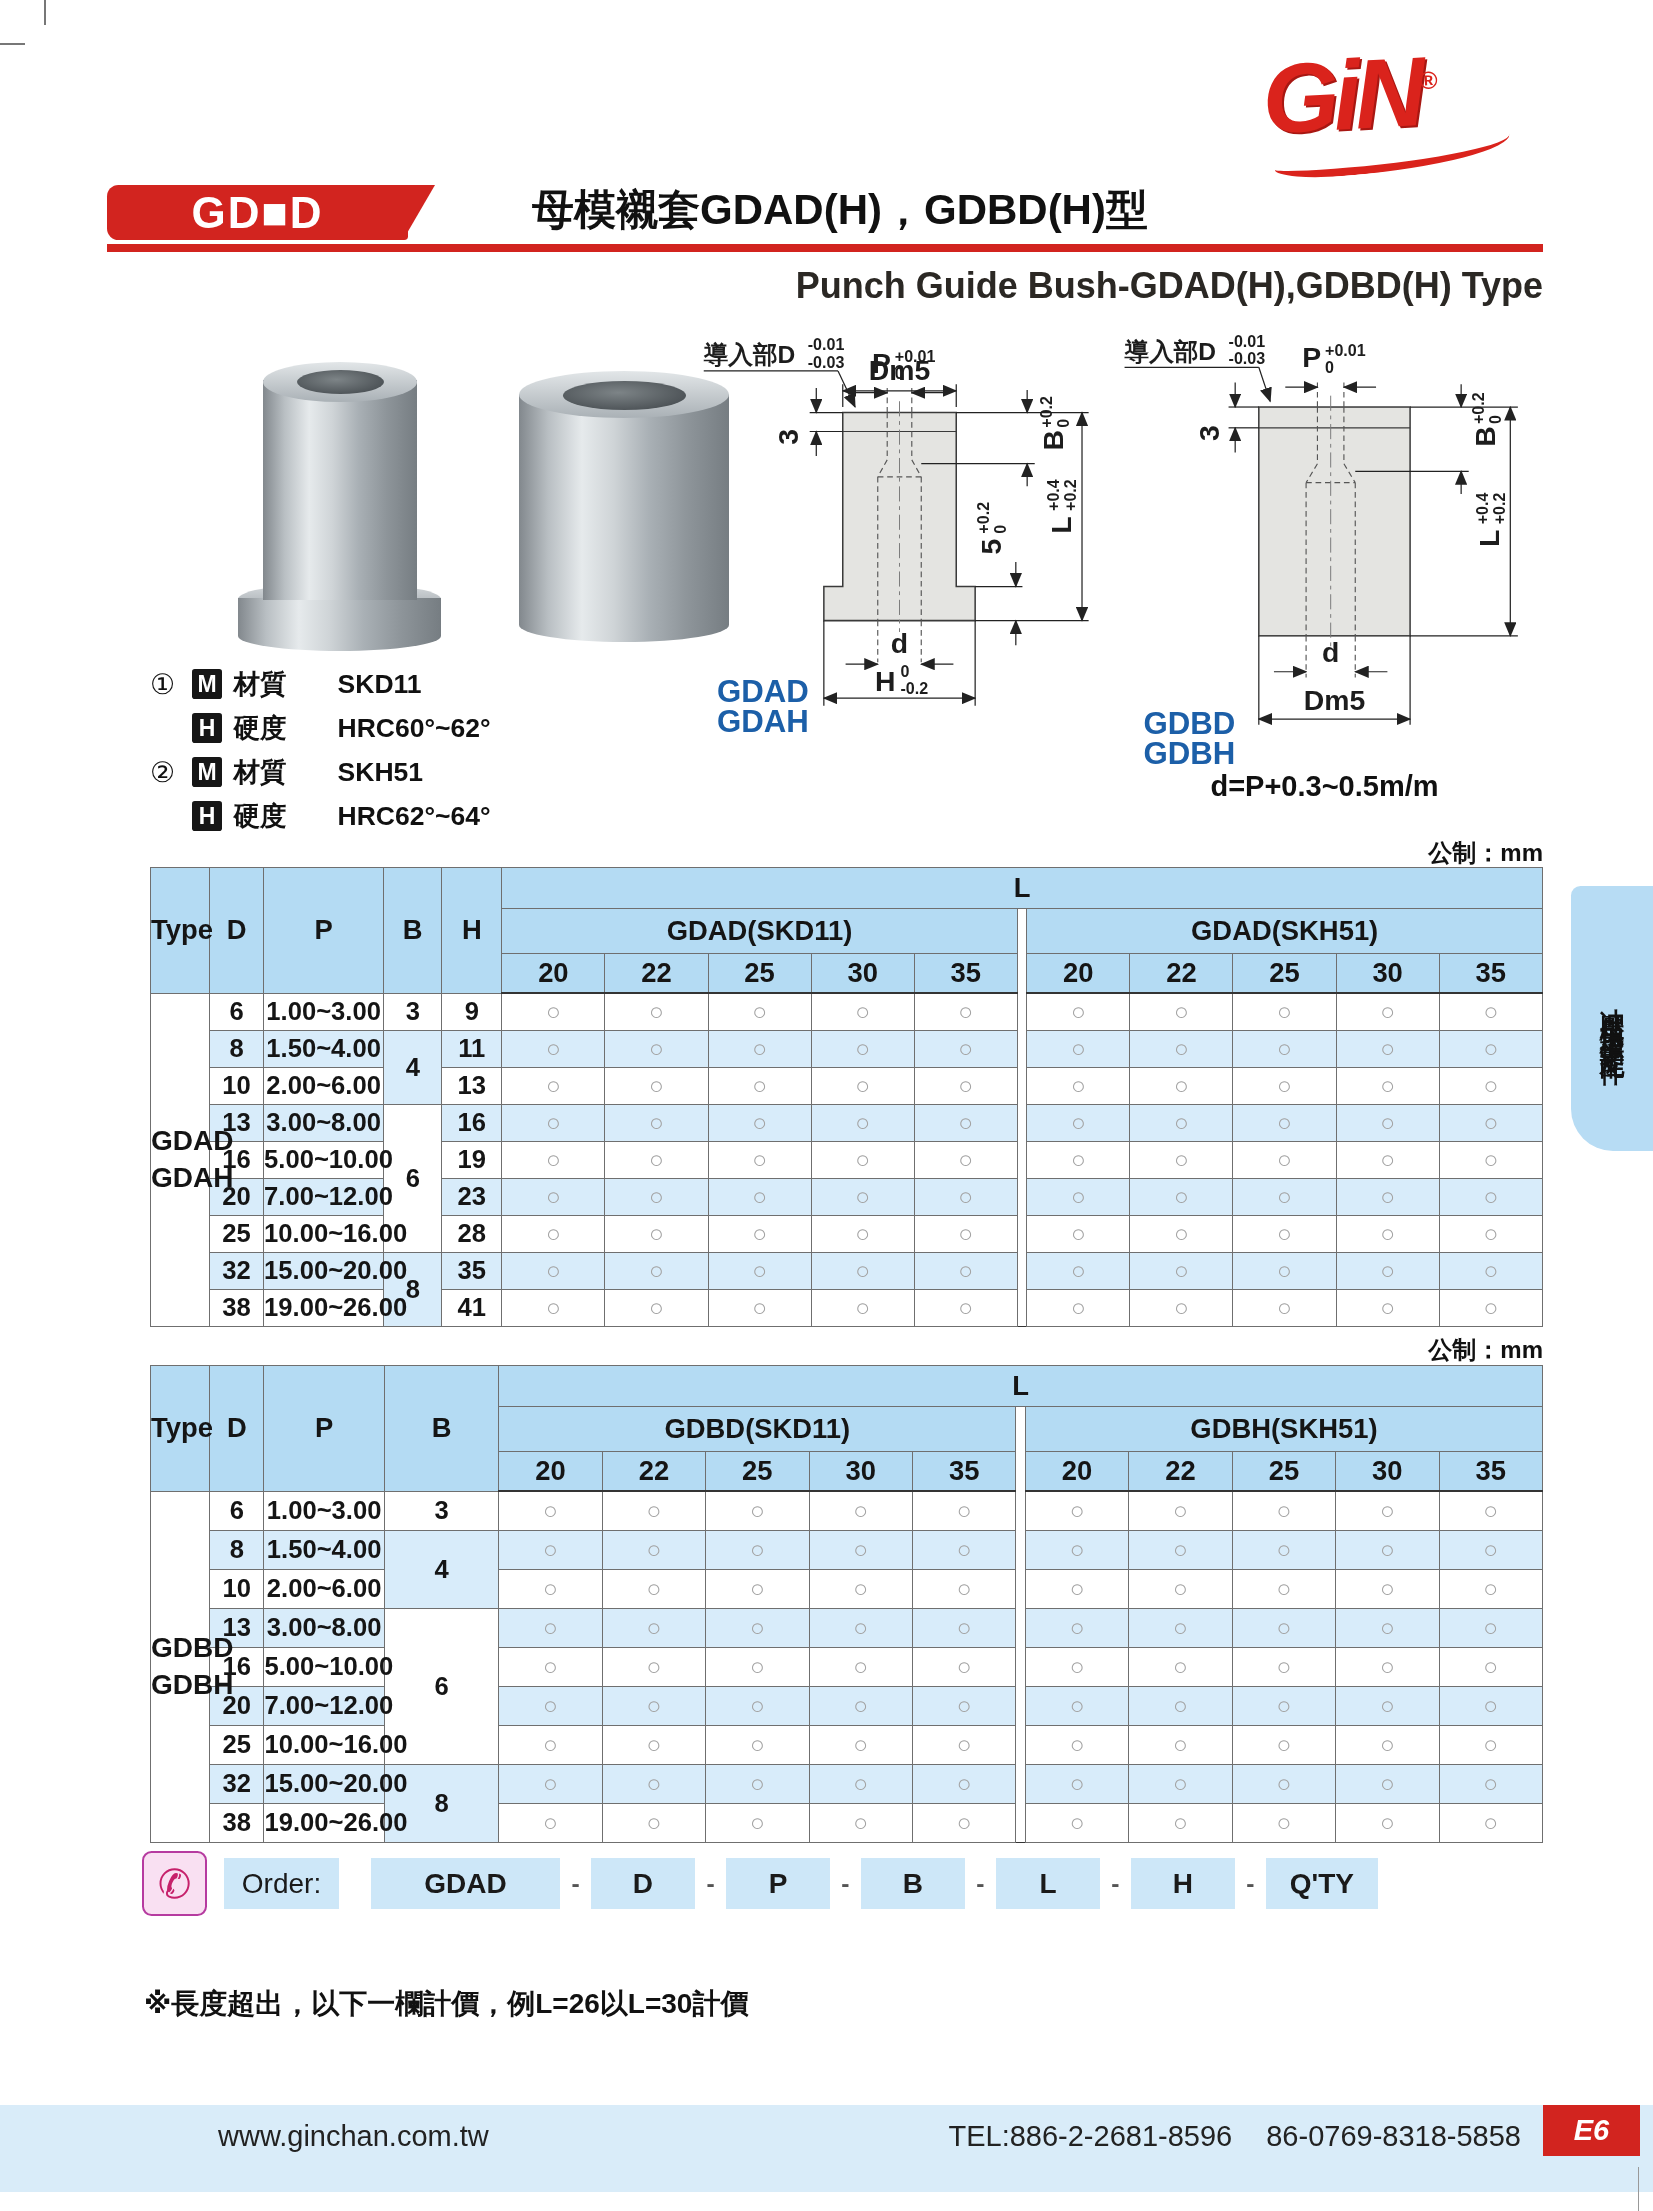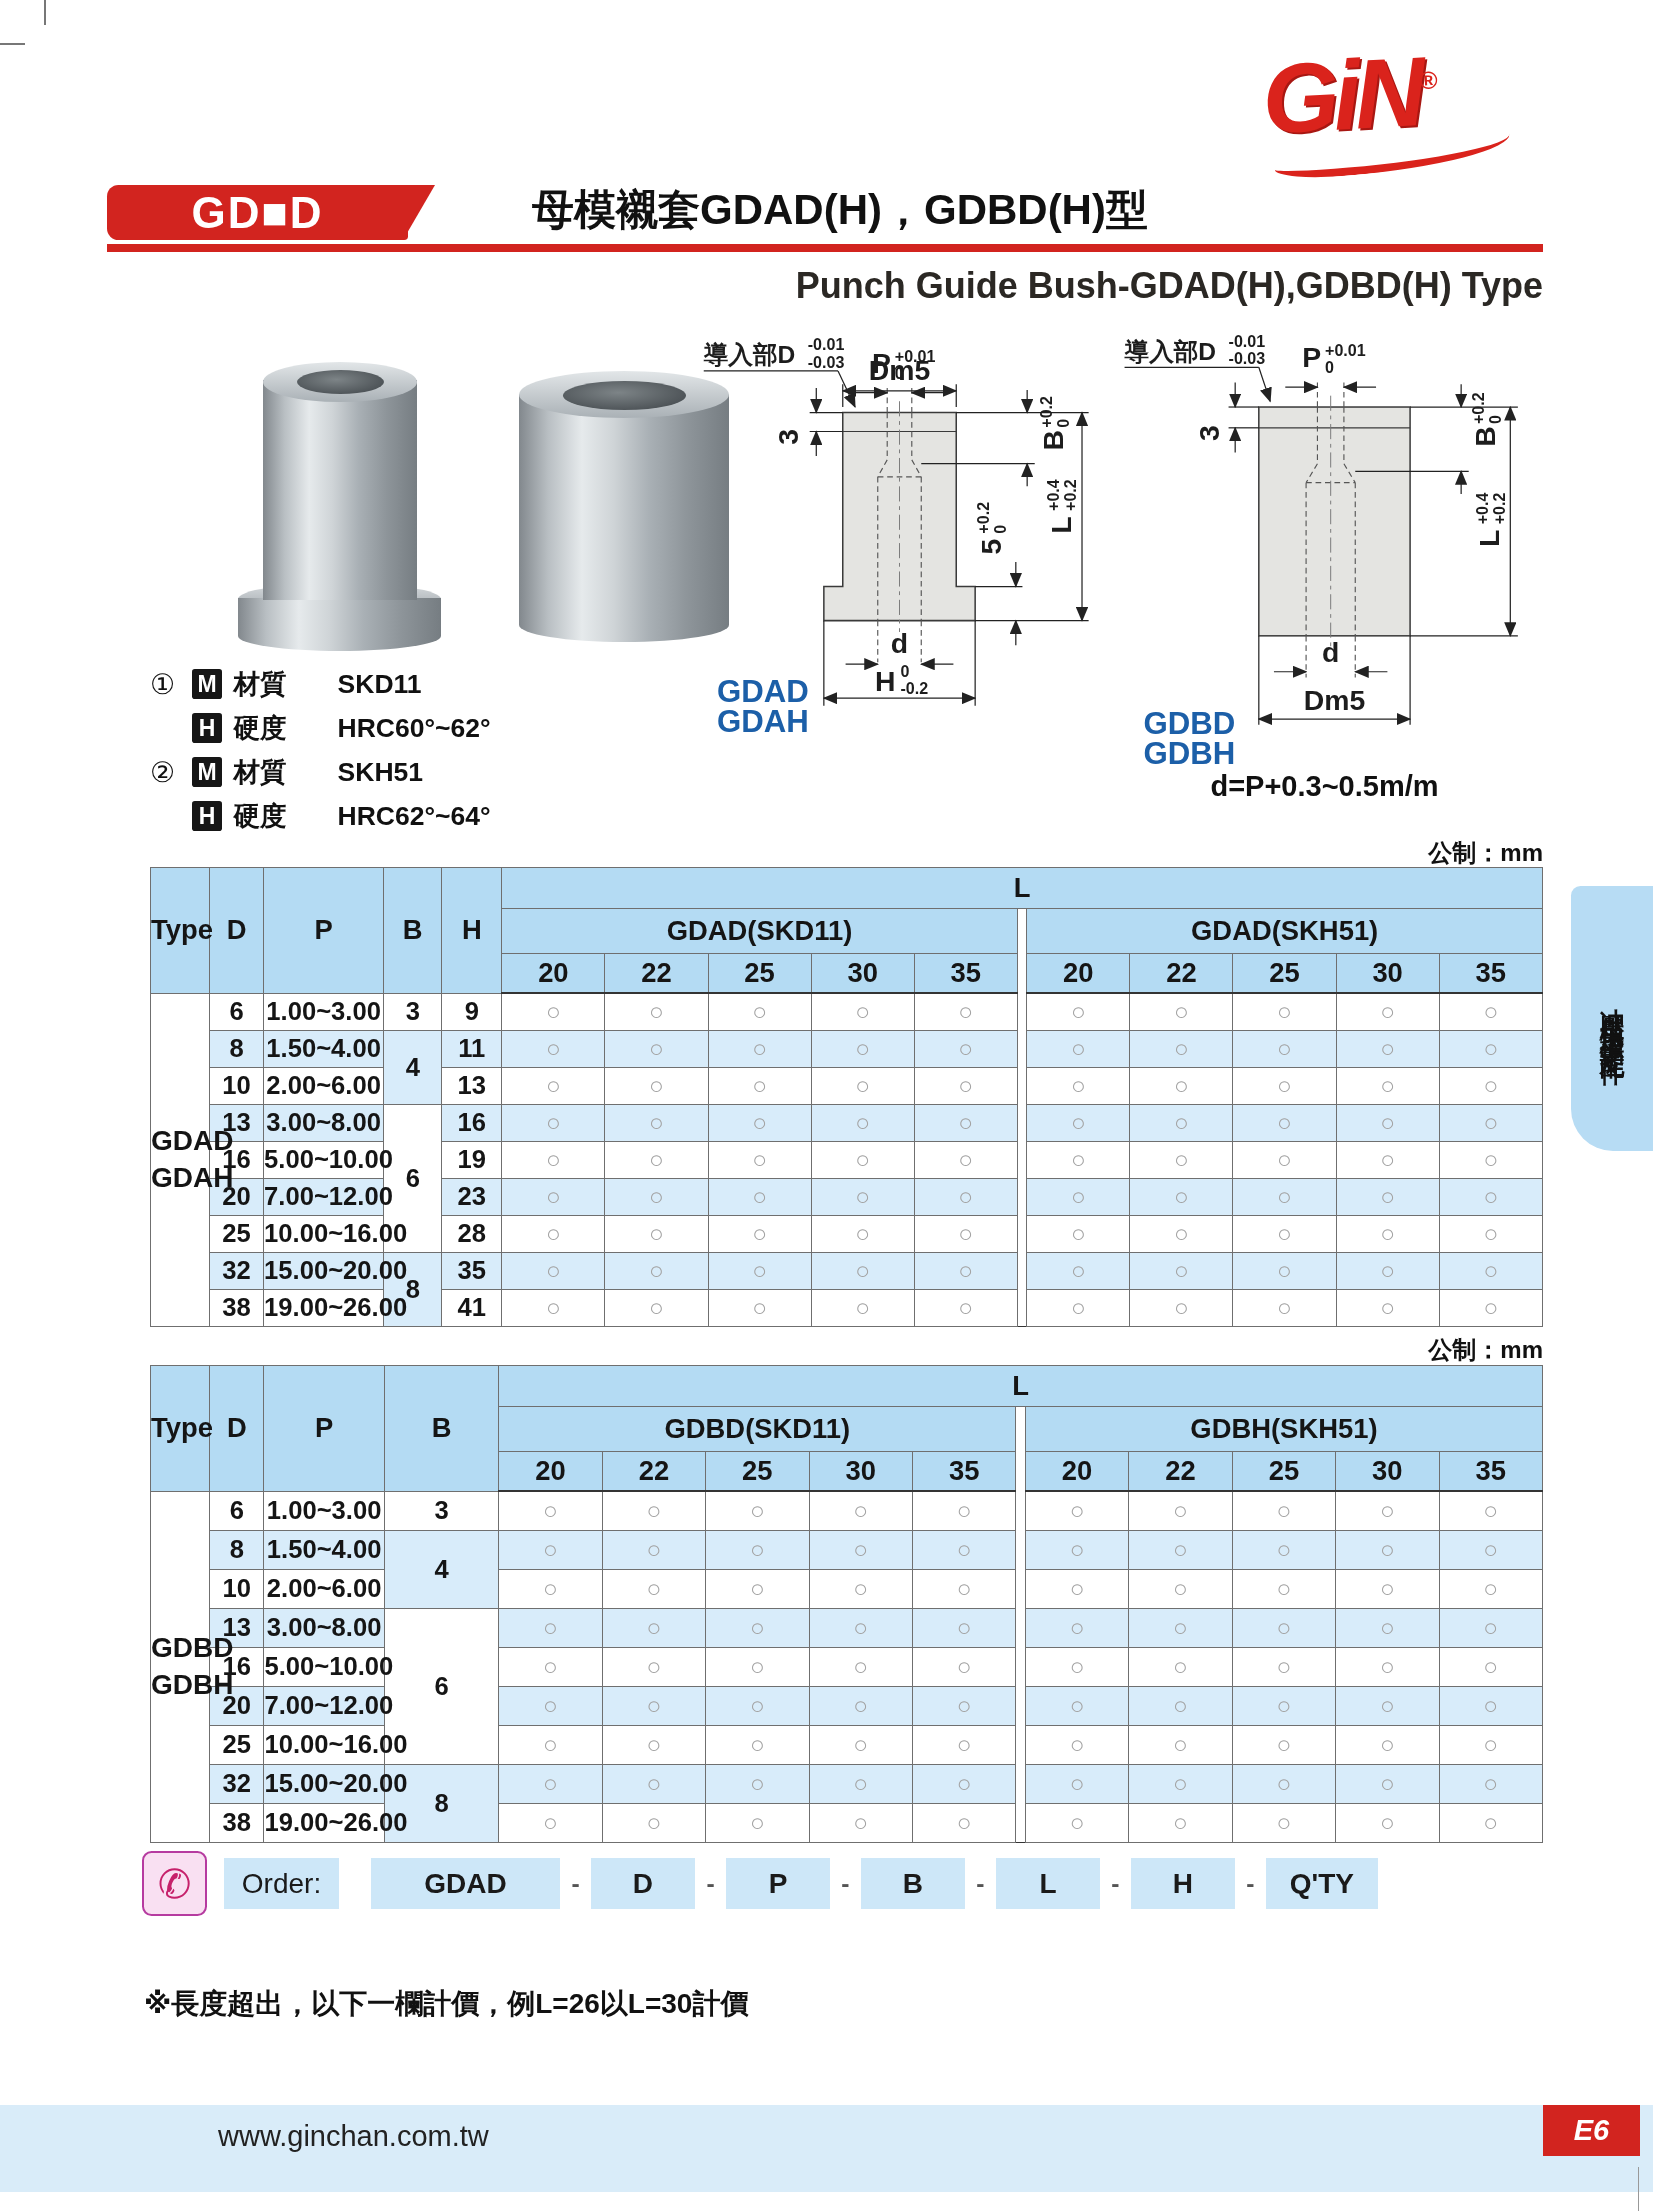--- a/index.html
+++ b/index.html
@@ -738,18 +738,19 @@
   </div>
 
   <div class="abs note" style="top:1985px;">※長度超出，以下一欄計價，例L=26以L=30計價</div>
 
   <div class="abs sidetab">
     <span>冲壓模用標準零配件</span>
   </div>
 
   <div class="abs footer">
     <div class="f-url">www.ginchan.com.tw</div>
+    <div class="f-tel"><span style="margin-left:0">TEL:886-2-2681-8596</span><span>86-0769-8318-5858</span></div>
   </div>
   <div class="abs pageno">E6</div>
   <div class="abs endmark"></div>
 
 </div>
 
 
 </body></html>

